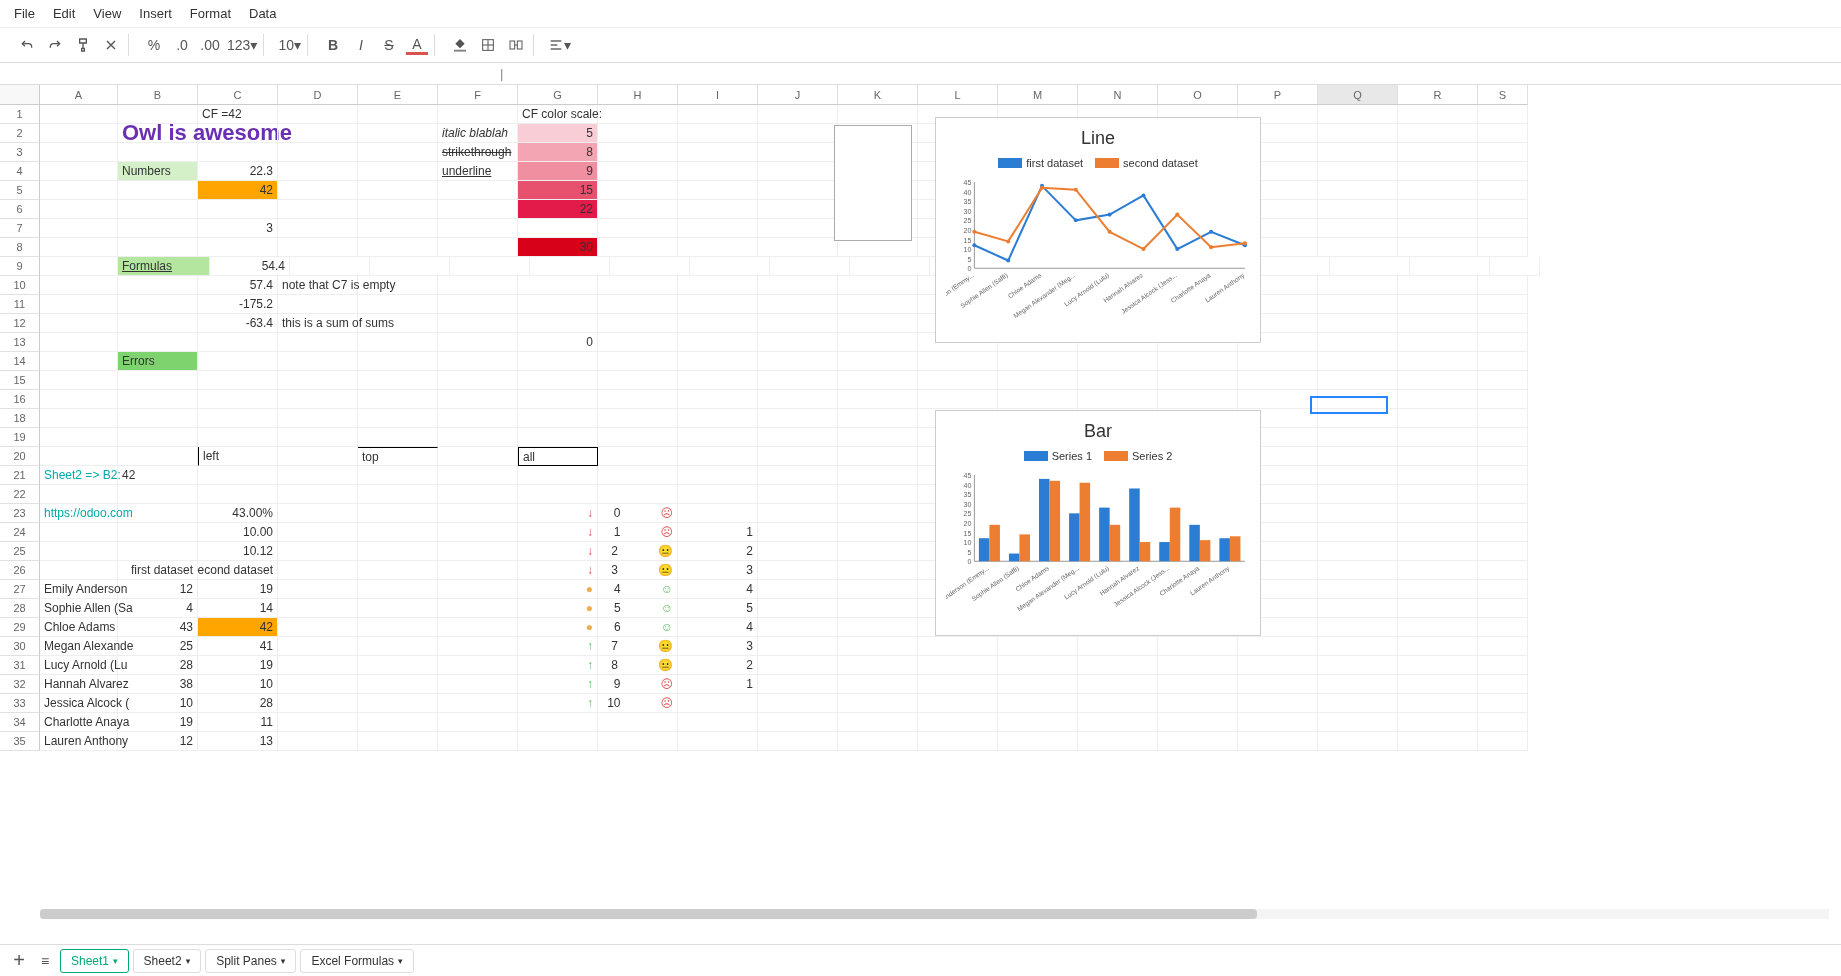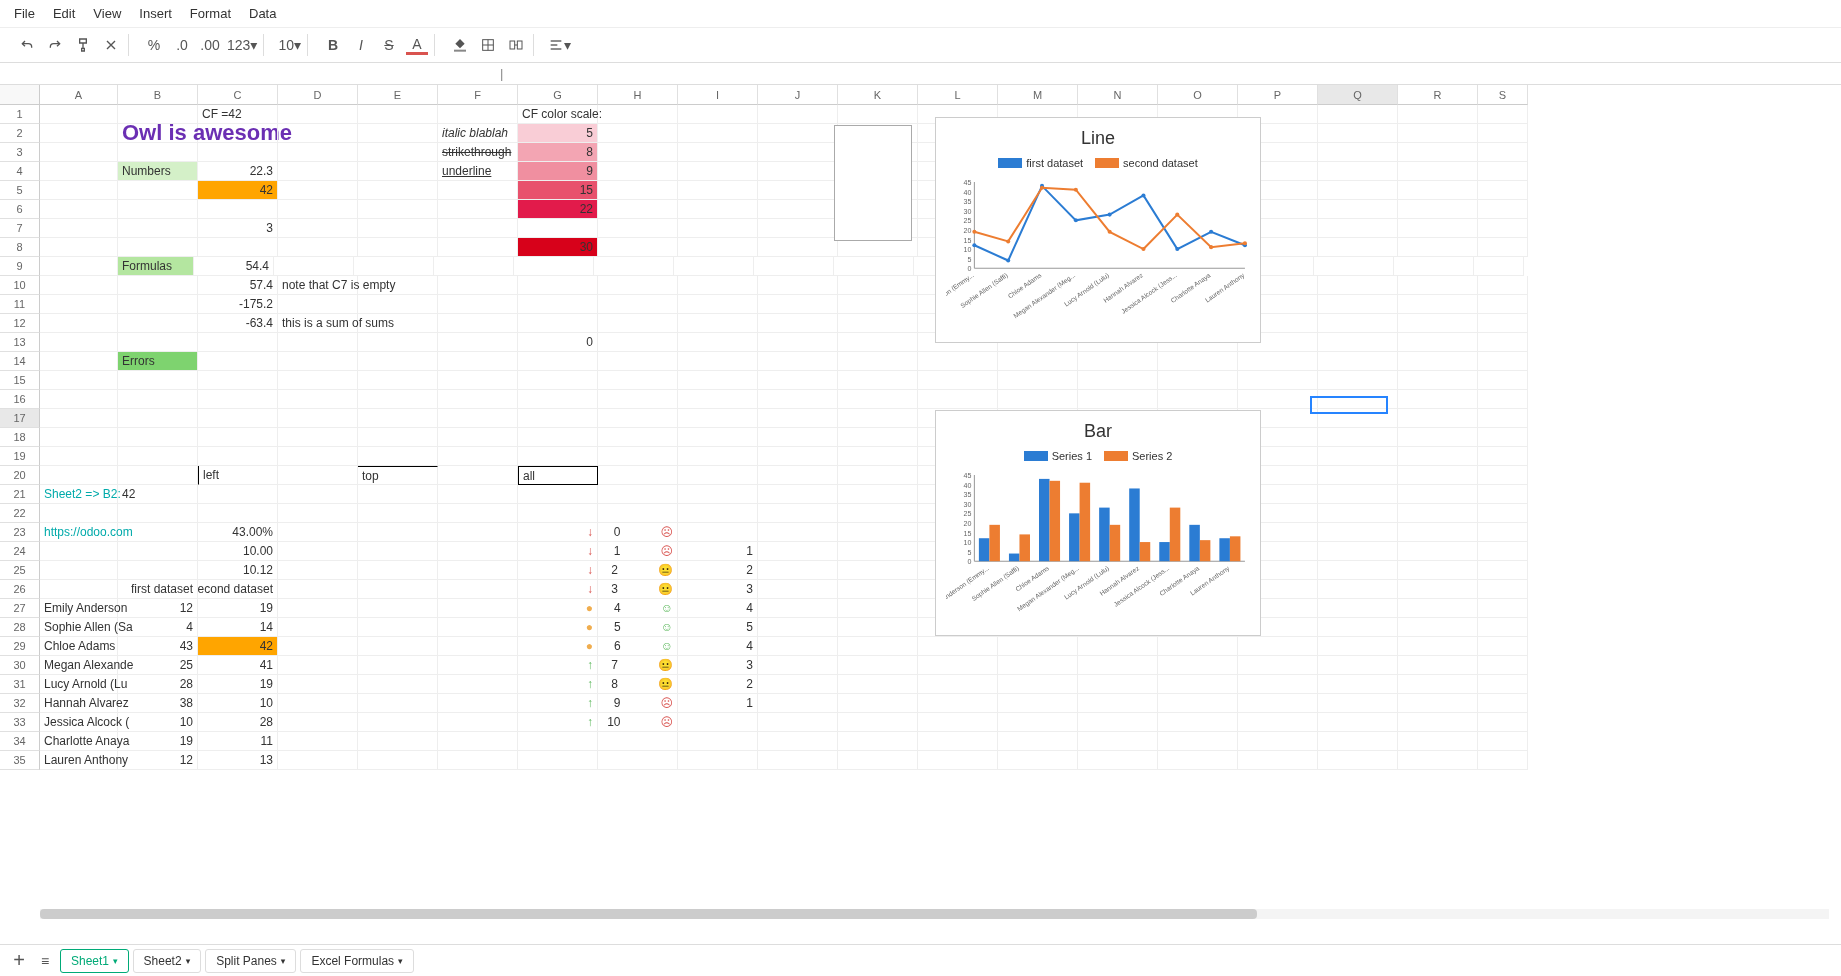--- a/index.html
+++ b/index.html
@@ -321,21 +321,21 @@
         <div class="cell" style="width:80px;"></div>
         <div class="cell" style="width:80px;"></div>
         <div class="cell" style="width:80px;"></div>
         <div class="cell" style="width:80px;"></div>
         <div class="cell" style="width:80px;"></div>
         <div class="cell" style="width:50px;"></div>
       </div>
       <div class="row">
         <div class="row-header ">9</div>
         <div class="cell" style="width:78px;"></div>
-        <div class="cell" style="width:76px;background:#b4e6a0;">Formulas</div>
+        <div class="cell" style="width:92px;background:#b4e6a0;text-decoration:underline;">Formulas</div>
         <div class="cell right" style="width:80px;">54.4</div>
         <div class="cell" style="width:80px;"></div>
         <div class="cell" style="width:80px;"></div>
         <div class="cell" style="width:80px;"></div>
         <div class="cell" style="width:80px;"></div>
         <div class="cell" style="width:80px;"></div>
         <div class="cell" style="width:80px;"></div>
         <div class="cell" style="width:80px;"></div>
         <div class="cell" style="width:80px;"></div>
         <div class="cell" style="width:80px;"></div>
@@ -474,42 +474,20 @@
         <div class="cell" style="width:80px;"></div>
         <div class="cell" style="width:80px;"></div>
         <div class="cell" style="width:80px;"></div>
         <div class="cell" style="width:80px;"></div>
         <div class="cell" style="width:80px;"></div>
         <div class="cell" style="width:80px;"></div>
         <div class="cell" style="width:50px;"></div>
       </div>
       <div class="row">
         <div class="row-header ">16</div>
-        <div class="cell" style="width:78px;"></div>
-        <div class="cell" style="width:80px;"></div>
-        <div class="cell" style="width:80px;"></div>
-        <div class="cell" style="width:80px;"></div>
-        <div class="cell" style="width:80px;"></div>
-        <div class="cell" style="width:80px;"></div>
-        <div class="cell" style="width:80px;"></div>
-        <div class="cell" style="width:80px;"></div>
-        <div class="cell" style="width:80px;"></div>
-        <div class="cell" style="width:80px;"></div>
-        <div class="cell" style="width:80px;"></div>
-        <div class="cell" style="width:80px;"></div>
-        <div class="cell" style="width:80px;"></div>
-        <div class="cell" style="width:80px;"></div>
-        <div class="cell" style="width:80px;"></div>
-        <div class="cell" style="width:80px;"></div>
-        <div class="cell" style="width:80px;"></div>
-        <div class="cell" style="width:80px;"></div>
-        <div class="cell" style="width:50px;"></div>
-      </div>
-      <div class="row">
-        <div class="row-header selected">17</div>
         <div class="cell" style="width:78px;"></div>
         <div class="cell" style="width:80px;"></div>
         <div class="cell" style="width:80px;"></div>
         <div class="cell" style="width:80px;"></div>
         <div class="cell" style="width:80px;"></div>
         <div class="cell" style="width:80px;"></div>
         <div class="cell" style="width:80px;"></div>
         <div class="cell" style="width:80px;"></div>
         <div class="cell" style="width:80px;"></div>
         <div class="cell" style="width:80px;"></div>

